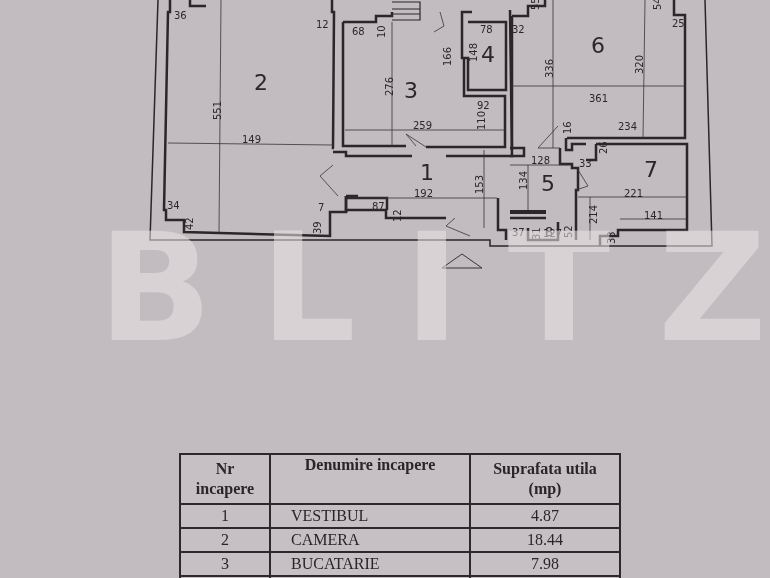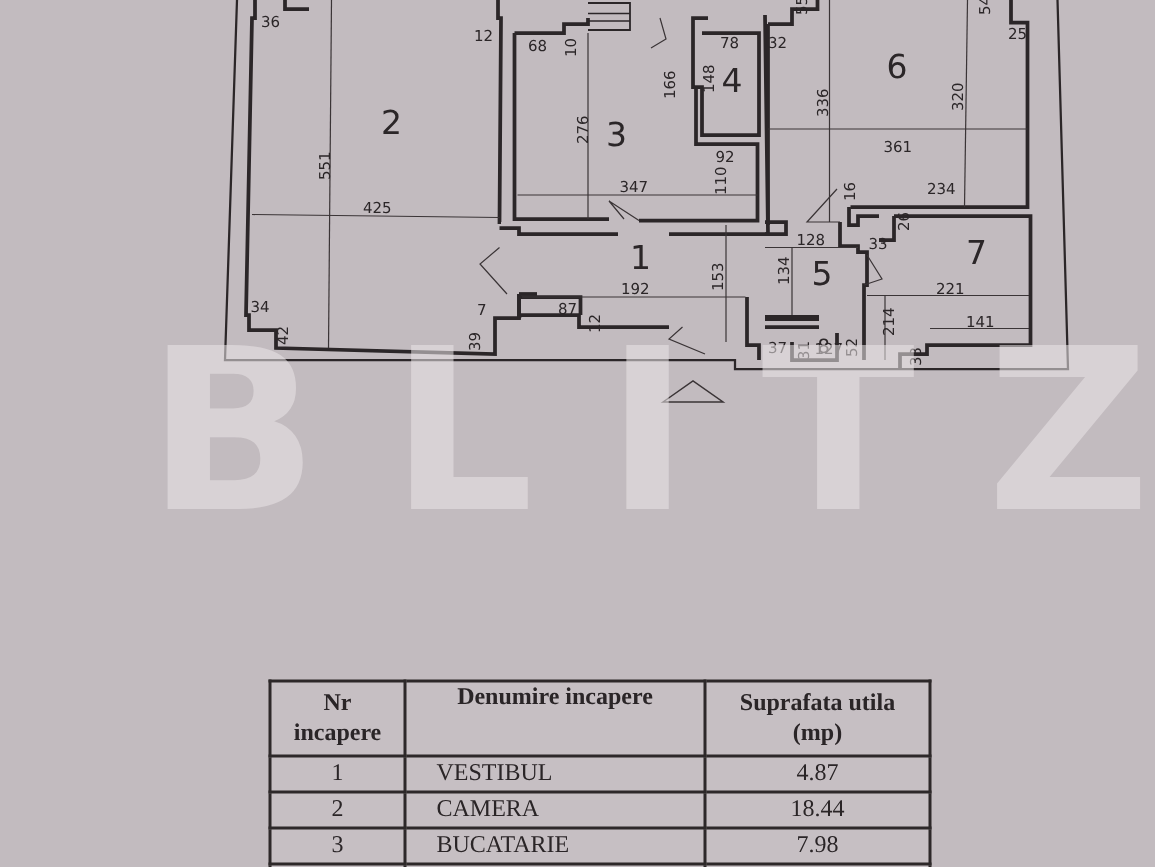--- a/index.html
+++ b/index.html
@@ -113,30 +113,30 @@
   <span class="room-num" style="left:481px;top:42px;">4</span>
   <span class="room-num" style="left:591px;top:33px;">6</span>
   <span class="room-num" style="left:420px;top:160px;">1</span>
   <span class="room-num" style="left:541px;top:171px;">5</span>
   <span class="room-num" style="left:644px;top:157px;">7</span>
   <span class="room-num" style="left:545px;top:224px;font-size:13px;">8</span>
 
   <span class="dim" style="left:174px;top:10px;">36</span>
   <span class="dim" style="left:316px;top:19px;">12</span>
   <span class="dim v" style="left:212px;top:120px;">551</span>
-  <span class="dim" style="left:242px;top:134px;">425</span>
+  <span class="dim" style="left:242px;top:134px;">149</span>
   <span class="dim" style="left:167px;top:200px;">34</span>
   <span class="dim v" style="left:184px;top:230px;">42</span>
   <span class="dim" style="left:318px;top:202px;">7</span>
   <span class="dim v" style="left:312px;top:234px;">39</span>
 
   <span class="dim" style="left:352px;top:26px;">68</span>
   <span class="dim v" style="left:376px;top:38px;">10</span>
   <span class="dim v" style="left:384px;top:96px;">276</span>
-  <span class="dim" style="left:413px;top:120px;">347</span>
+  <span class="dim" style="left:413px;top:120px;">259</span>
   <span class="dim v" style="left:442px;top:66px;">166</span>
   <span class="dim v" style="left:468px;top:62px;">148</span>
   <span class="dim" style="left:477px;top:100px;">92</span>
   <span class="dim v" style="left:476px;top:130px;">110</span>
   <span class="dim" style="left:480px;top:24px;">78</span>
 
   <span class="dim" style="left:414px;top:188px;">192</span>
   <span class="dim" style="left:372px;top:201px;">87</span>
   <span class="dim v" style="left:392px;top:222px;">12</span>
   <span class="dim v" style="left:474px;top:194px;">153</span>

